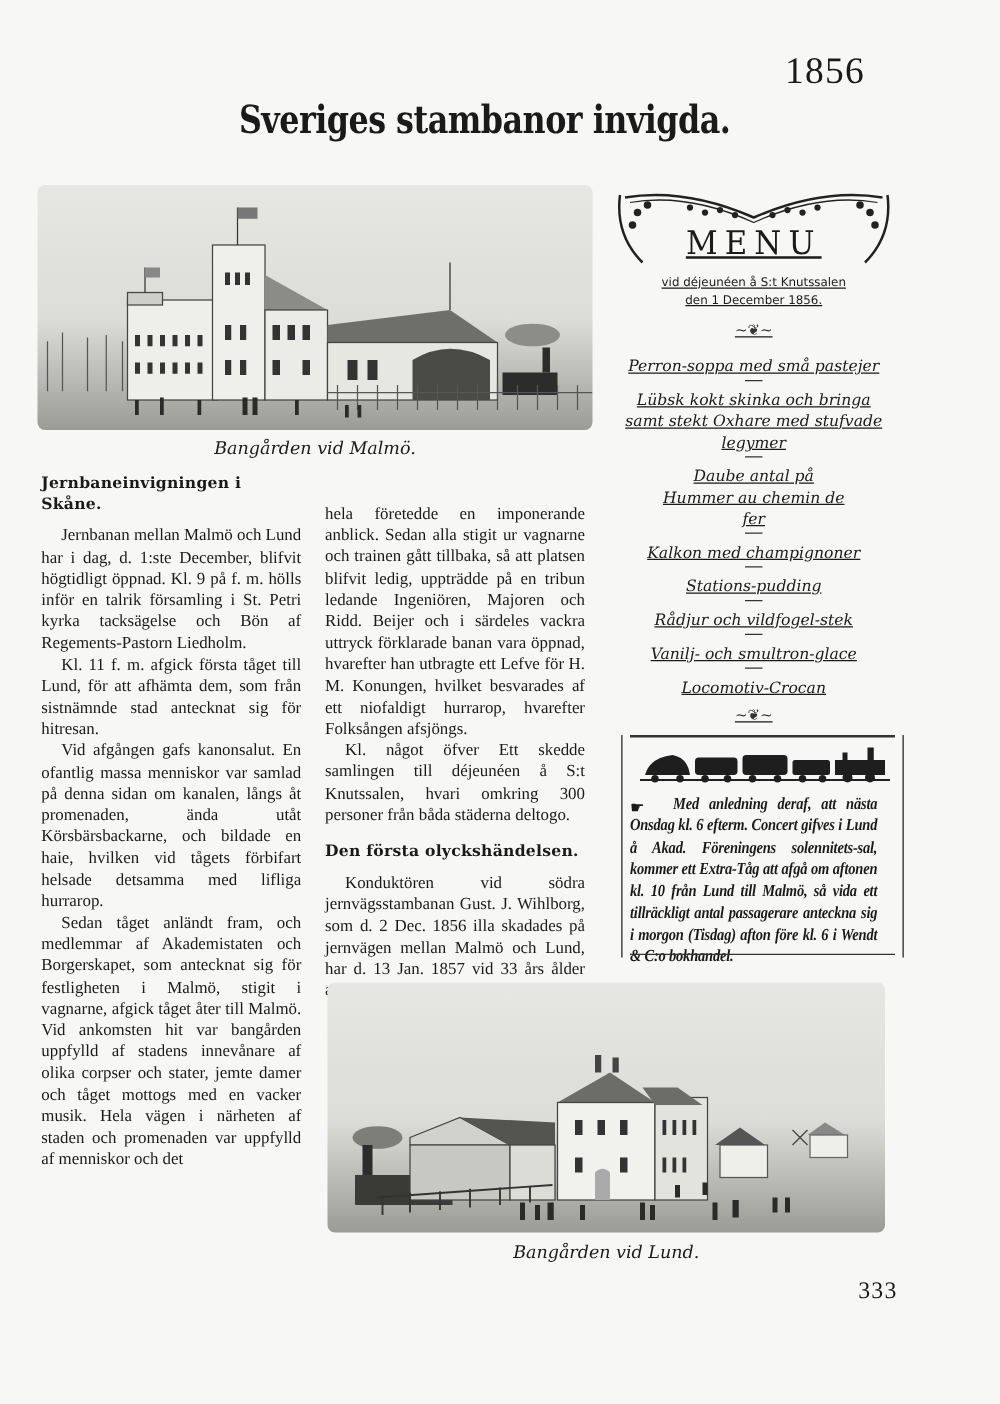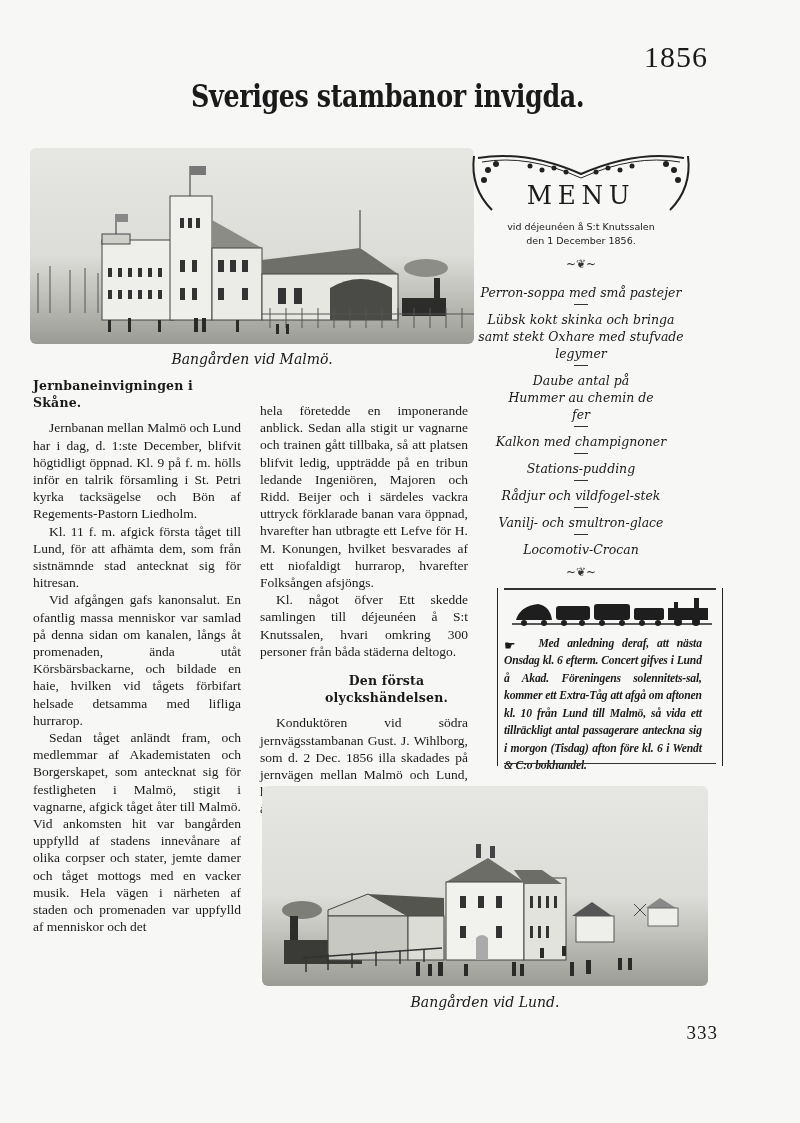--- a/index.html
+++ b/index.html
@@ -2,21 +2,21 @@
 <html><head>
 <meta charset="utf-8">
 <style>
   html, body { margin:0; padding:0; }
   body {
     width:800px; height:1123px; position:relative; overflow:hidden;
     background:#f7f7f5; color:#1a1a1a;
     font-family:"DejaVu Serif", serif;
   }
   .abs { position:absolute; }
-  .year { right:92px; top:40px; font-family:"Liberation Serif", serif; font-size:30px; letter-spacing:1px; }
+  .year { right:108px; top:40px; font-family:"Liberation Serif", serif; font-size:30px; letter-spacing:1px; }
   .title { left:0; width:800px; top:78px; text-align:center; padding-right:30px; box-sizing:border-box;
            font-family:"DejaVu Serif", serif; font-weight:bold; font-size:31px; letter-spacing:-0.5px; transform:scaleX(0.82); }
   .plate { background:linear-gradient(180deg,#e6e6e3 0%,#dcdcd8 55%,#b9b9b4 80%,#9b9b95 100%); border-radius:6px; overflow:hidden; }
   .plate svg { display:block; }
   .caption { font-style:italic; font-size:14px; text-align:center; font-family:"DejaVu Serif", serif; }
   .col { font-family:"Liberation Serif", serif; font-size:13.5px; line-height:17.2px; text-align:justify; }
   .col p { margin:0; text-indent:16px; }
   .sec-head { font-family:"DejaVu Serif", serif; font-weight:bold; font-size:12.5px; margin:0 0 8px 0; letter-spacing:0.2px; }
   .menu { font-family:"DejaVu Serif", serif; text-align:center; }
   .menu-title { font-family:"DejaVu Serif", serif; font-size:26px; letter-spacing:6px; transform:scaleX(0.95); }
@@ -132,25 +132,25 @@
   <div class="sec-head" style="text-align:left;">Jernbaneinvigningen i Skåne.</div>
   <p>Jernbanan mellan Malmö och Lund har i dag, d. 1:ste December, blifvit högtidligt öppnad. Kl. 9 på f. m. hölls inför en talrik församling i St. Petri kyrka tacksägelse och Bön af Regements-Pastorn Liedholm.</p>
   <p>Kl. 11 f. m. afgick första tåget till Lund, för att afhämta dem, som från sistnämnde stad antecknat sig för hitresan.</p>
   <p>Vid afgången gafs kanonsalut. En ofantlig massa menniskor var samlad på denna sidan om kanalen, långs åt promenaden, ända utåt Körsbärsbackarne, och bildade en haie, hvilken vid tågets förbifart helsade detsamma med lifliga hurrarop.</p>
   <p>Sedan tåget anländt fram, och medlemmar af Akademistaten och Borgerskapet, som antecknat sig för festligheten i Malmö, stigit i vagnarne, afgick tåget åter till Malmö. Vid ankomsten hit var bangården uppfylld af stadens innevånare af olika corpser och stater, jemte damer och tåget mottogs med en vacker musik. Hela vägen i närheten af staden och promenaden var uppfylld af menniskor och det</p>
 </div>
 
 <div class="abs col" style="left:260px;top:402px;width:208px;">
   <p style="text-indent:0;">hela företedde en imponerande anblick. Sedan alla stigit ur vagnarne och trainen gått tillbaka, så att platsen blifvit ledig, uppträdde på en tribun ledande Ingeniören, Majoren och Ridd. Beijer och i särdeles vackra uttryck förklarade banan vara öppnad, hvarefter han utbragte ett Lefve för H. M. Konungen, hvilket besvarades af ett niofaldigt hurrarop, hvarefter Folksången afsjöngs.</p>
   <p>Kl. något öfver Ett skedde samlingen till déjeunéen å S:t Knutssalen, hvari omkring 300 personer från båda städerna deltogo.</p>
-  <div class="sec-head" style="text-align:center;margin-top:12px;margin-left:45px;">Den första olyckshändelsen.</div>
+  <div class="sec-head" style="margin-top:12px;">Den första olyckshändelsen.</div>
   <p>Konduktören vid södra jernvägsstambanan Gust. J. Wihlborg, som d. 2 Dec. 1856 illa skadades på jernvägen mellan Malmö och Lund, har d. 13 Jan. 1857 vid 33 års ålder aflidit i Malmö.</p>
 </div>
 
-<div class="abs menu" style="left:466px;top:148px;width:230px;">
+<div class="abs menu" style="left:488px;top:148px;width:230px;text-decoration:underline;">
   <svg width="230" height="66" viewBox="0 0 230 66">
     <path d="M8 8 Q4 40 26 62" stroke="#222" stroke-width="2" fill="none"></path>
     <path d="M222 8 Q226 40 204 62" stroke="#222" stroke-width="2" fill="none"></path>
     <path d="M12 10 Q60 2 115 26 Q170 2 218 10" stroke="#222" stroke-width="2" fill="none"></path>
     <path d="M16 14 Q62 6 115 30 Q168 6 214 14" stroke="#222" stroke-width="1" fill="none"></path>
     <g fill="#222">
       <circle cx="22" cy="22" r="3"></circle>
         <circle cx="30" cy="16" r="3"></circle>
         <circle cx="18" cy="32" r="3"></circle>
       <circle cx="208" cy="22" r="3"></circle>

